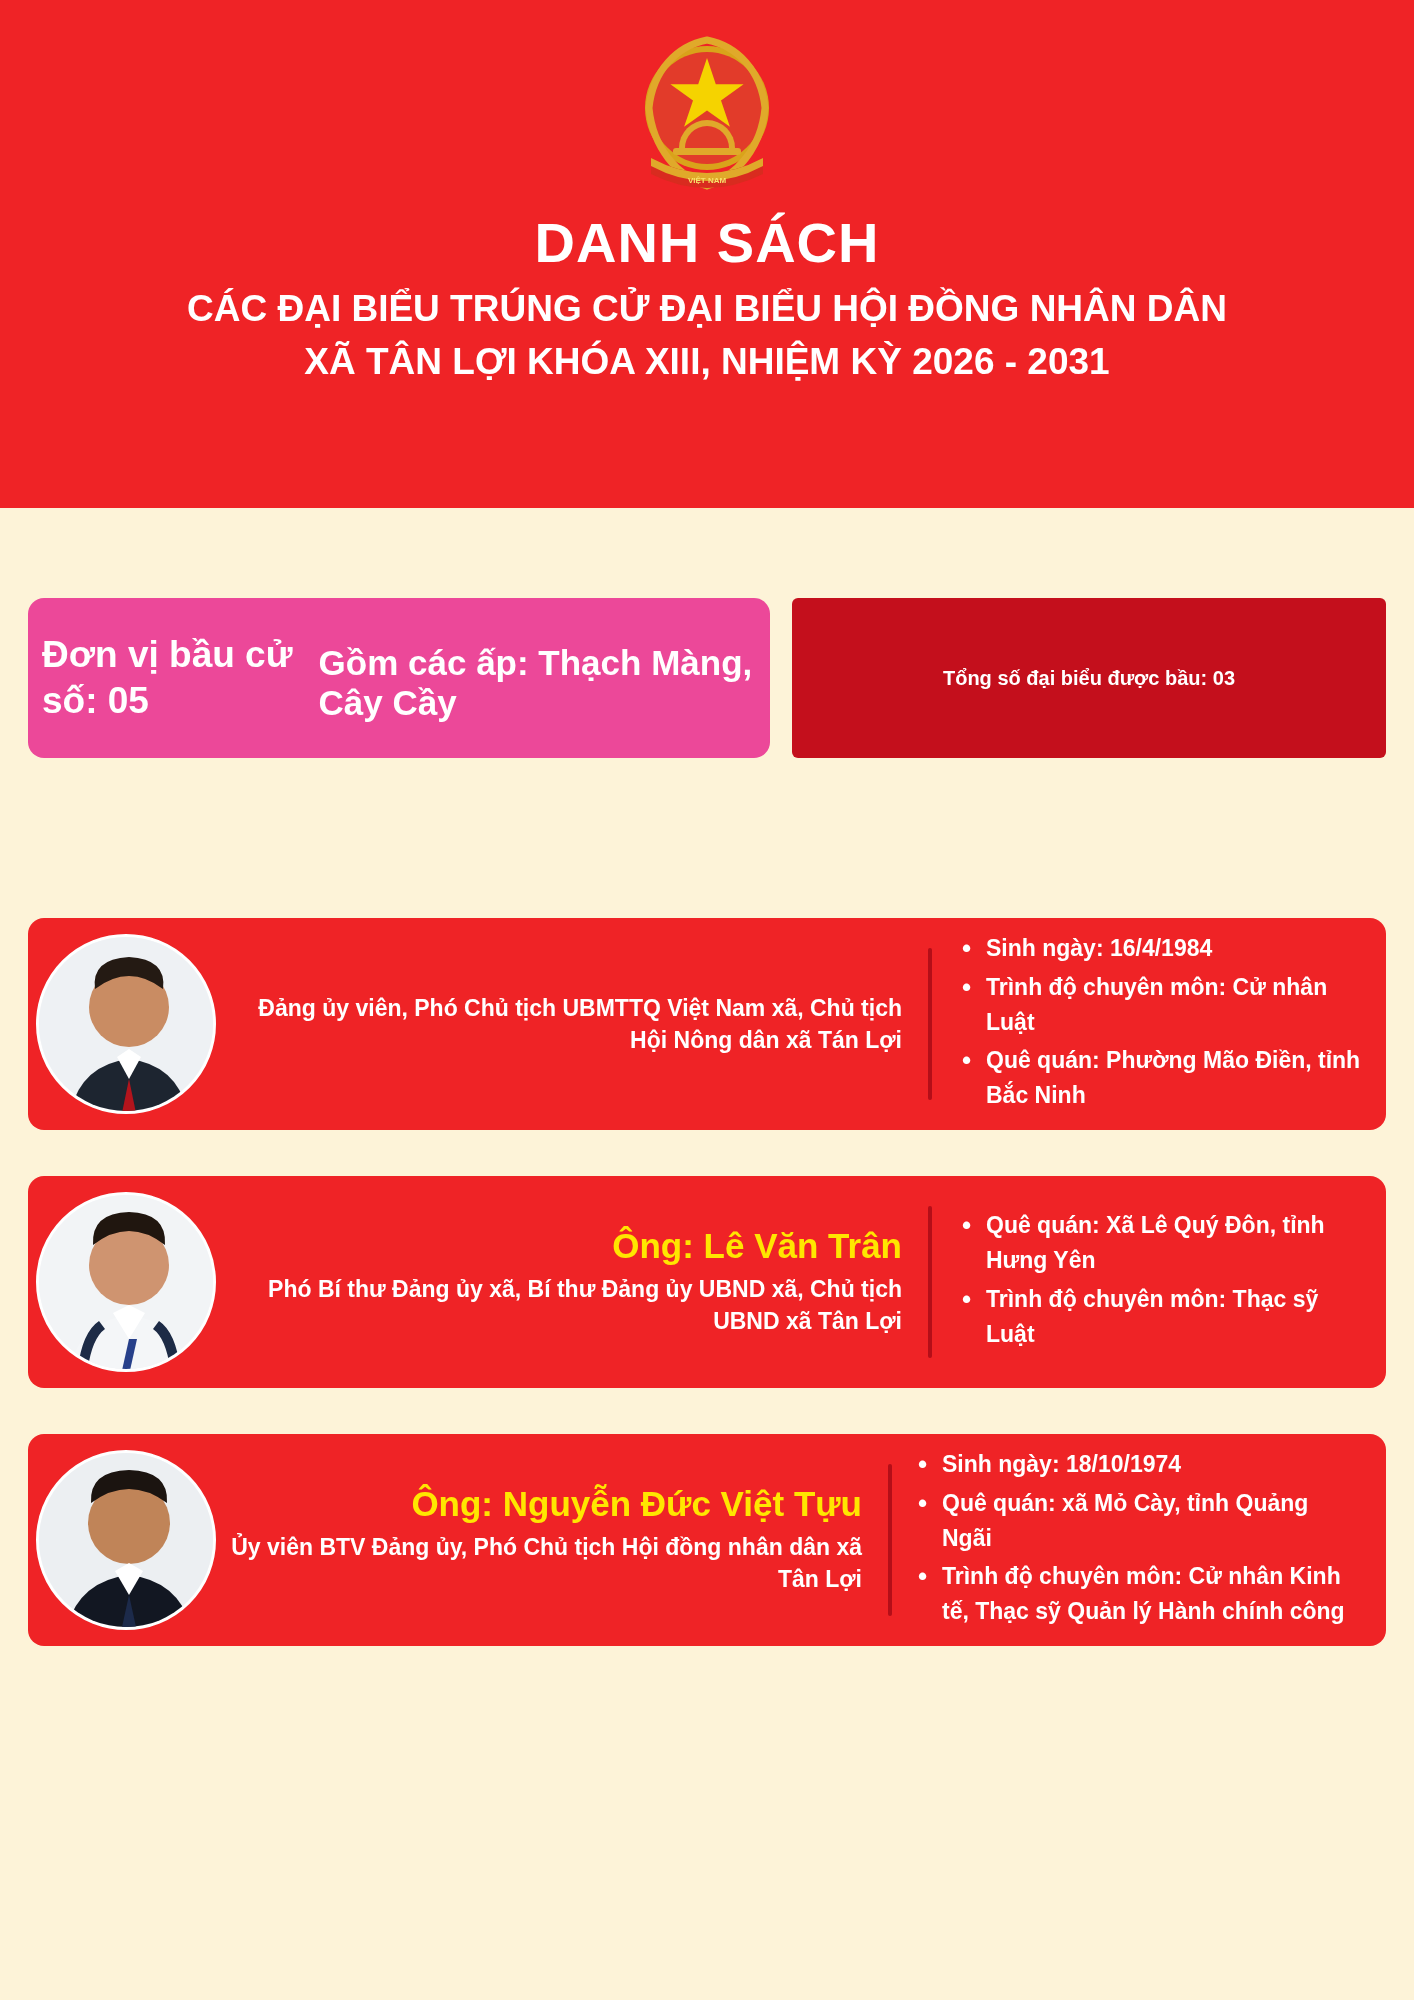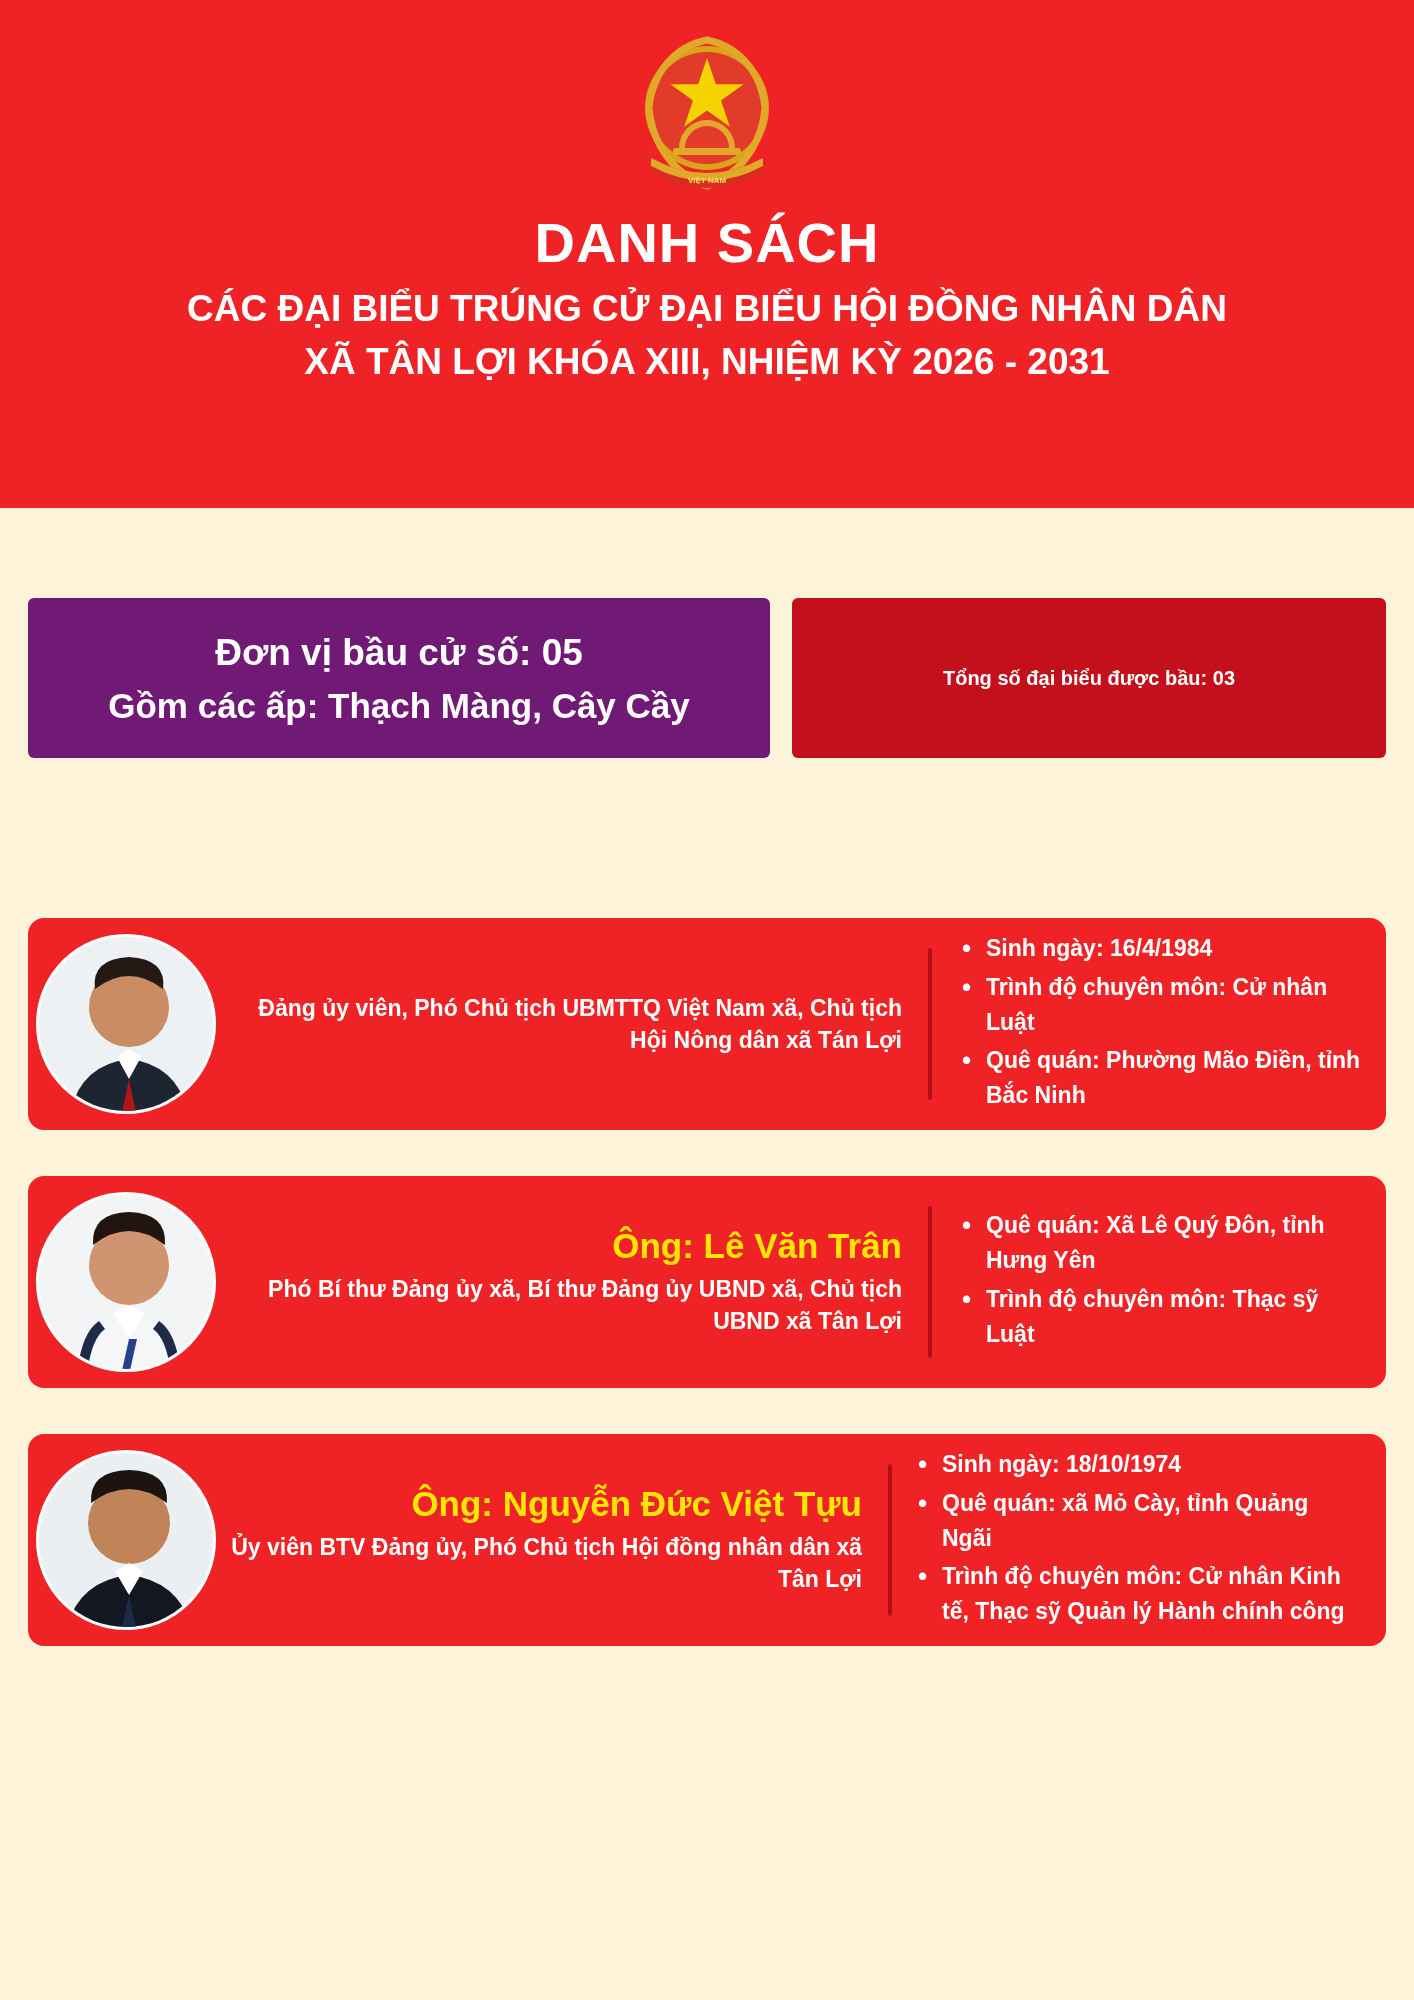--- a/index.html
+++ b/index.html
@@ -56,25 +56,24 @@
     position: absolute;
     top: 598px; left: 0;
     width: 1414px;
     height: 160px;
     display: flex;
     gap: 22px;
     padding: 0 28px;
   }
   .unit-left {
     width: 742px;
-    background: #701a75;
-    border-radius: 6px;
+    background: #ec4899;
+    border-radius: 16px;
     color: #fff;
     display: flex;
-    flex-direction: column;
     align-items: center;
     justify-content: center;
     padding: 10px 14px;
   }
   .unit-left .l1 { font-size: 37px; font-weight: bold; line-height: 1.25; }
   .unit-left .l2 { font-size: 35px; font-weight: bold; margin-top: 10px; }
   .unit-right {
     flex: 1;
     background: #c40f1c;
     border-radius: 6px;

